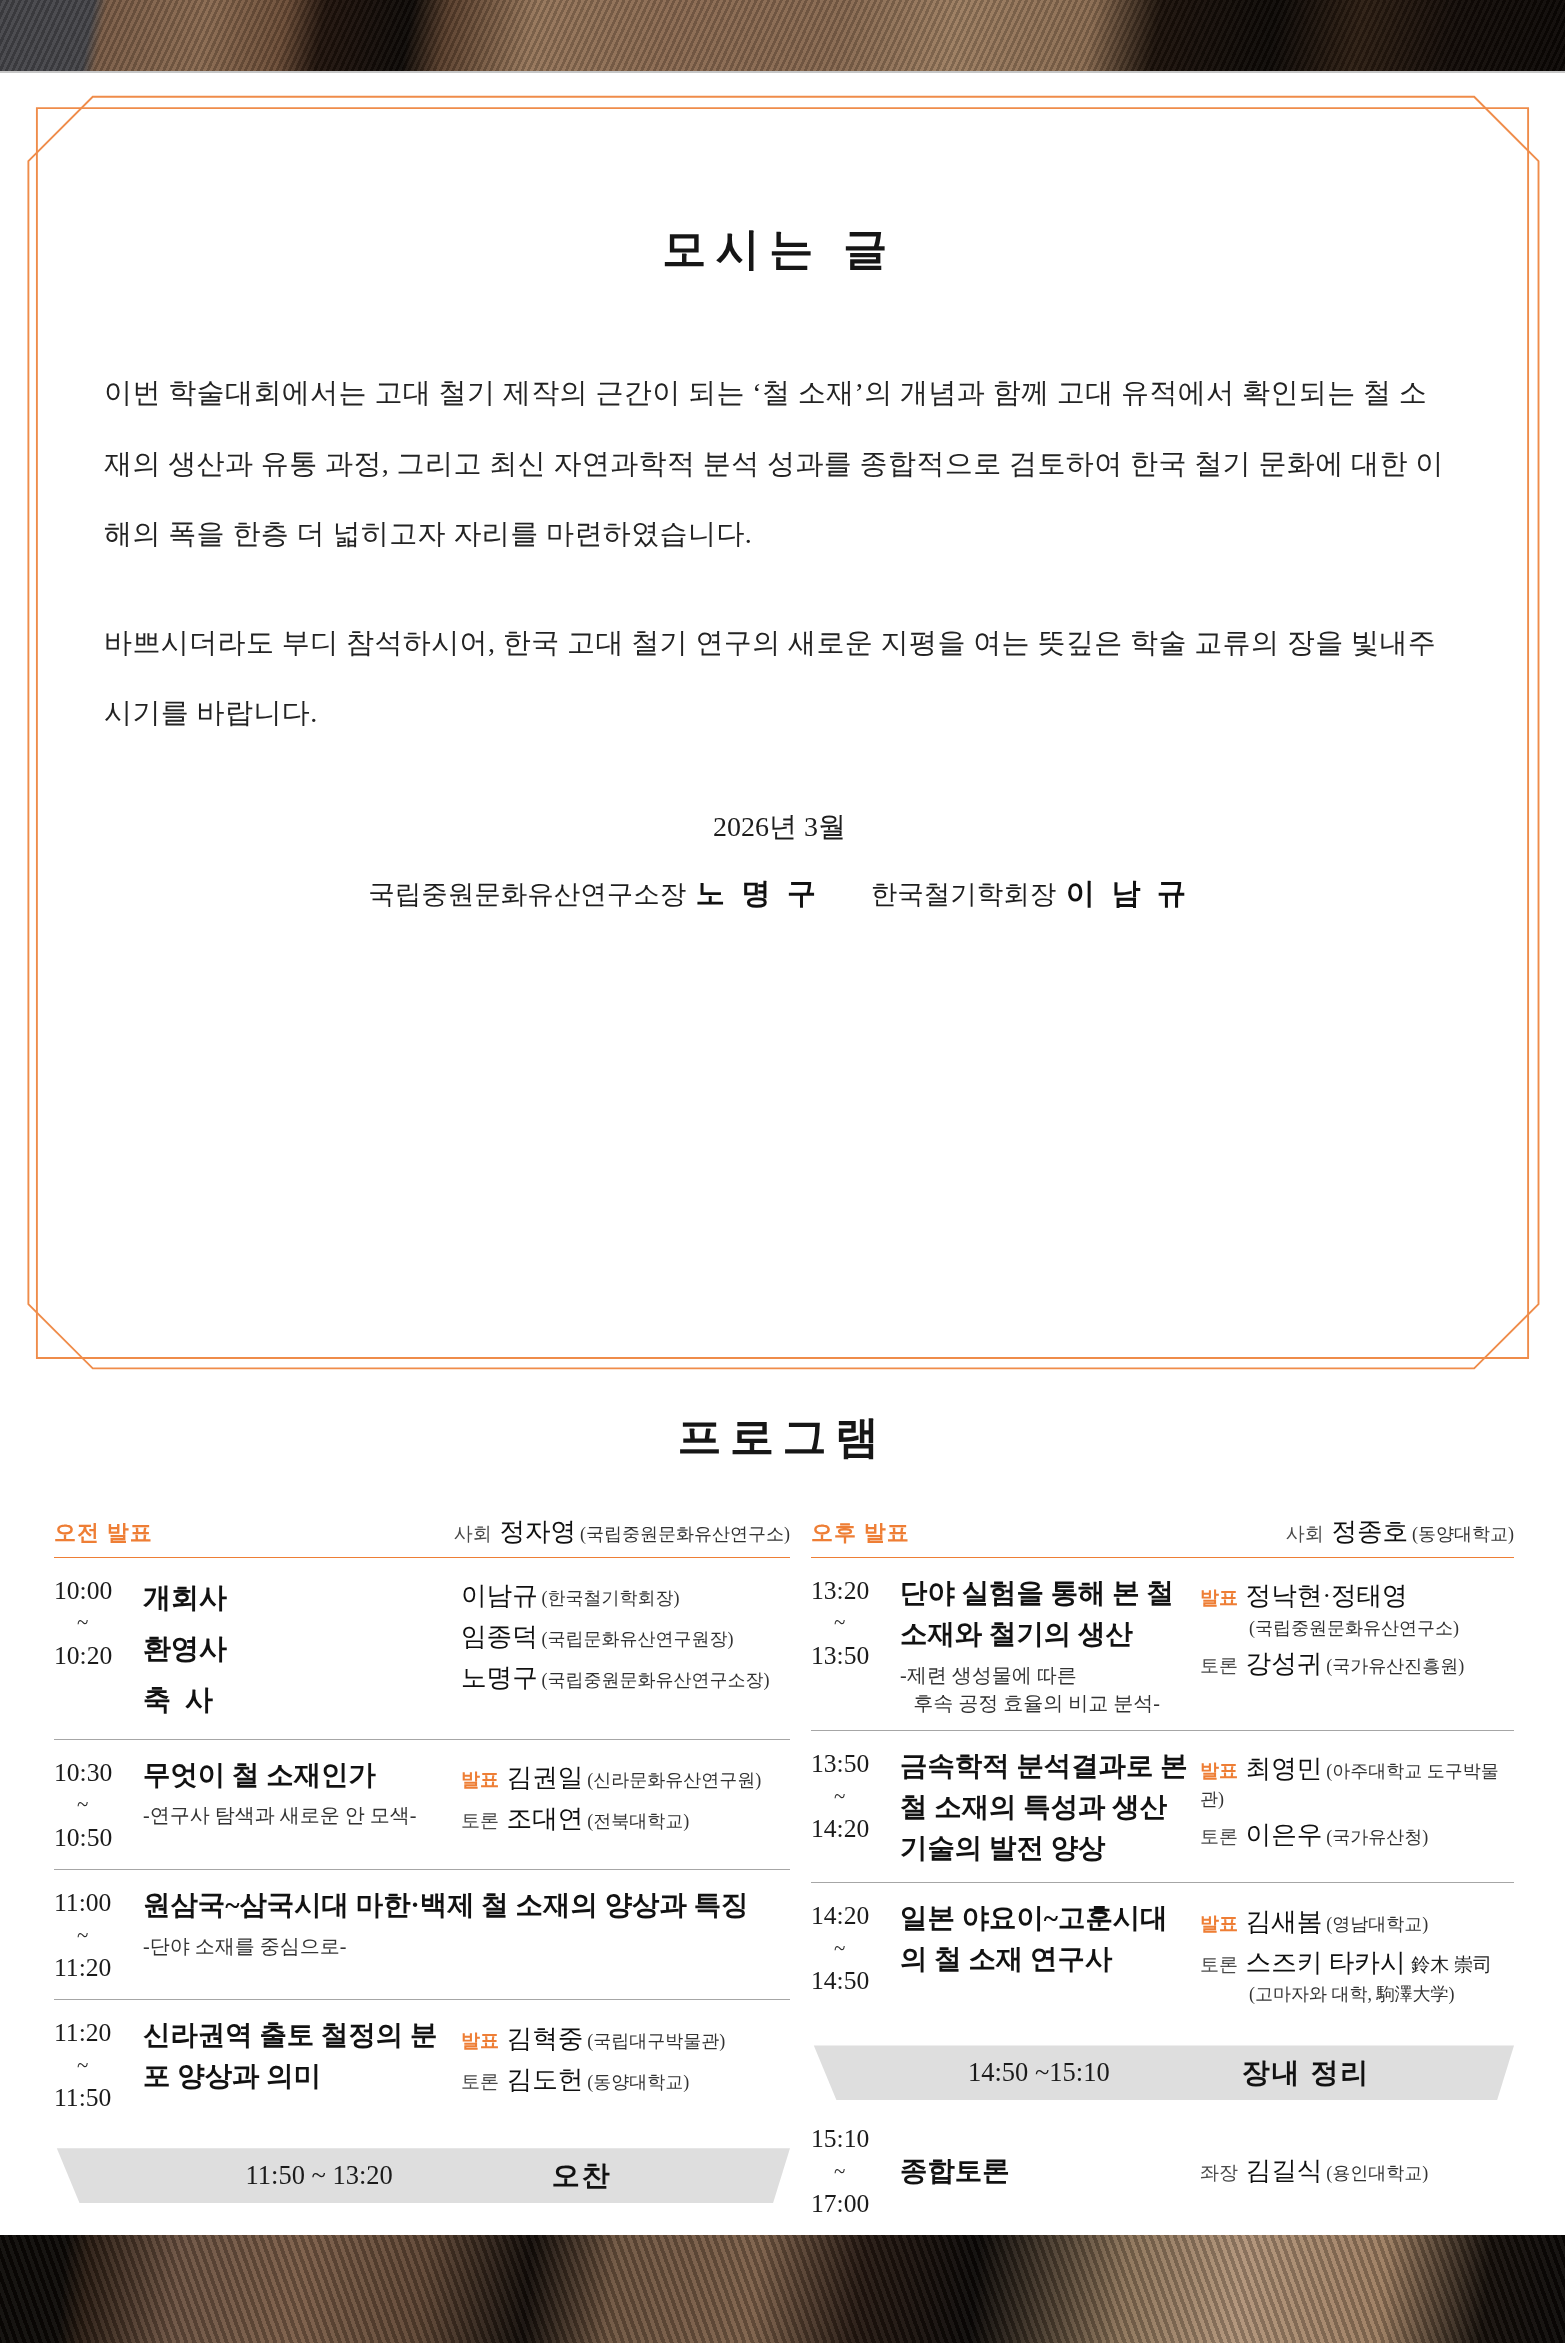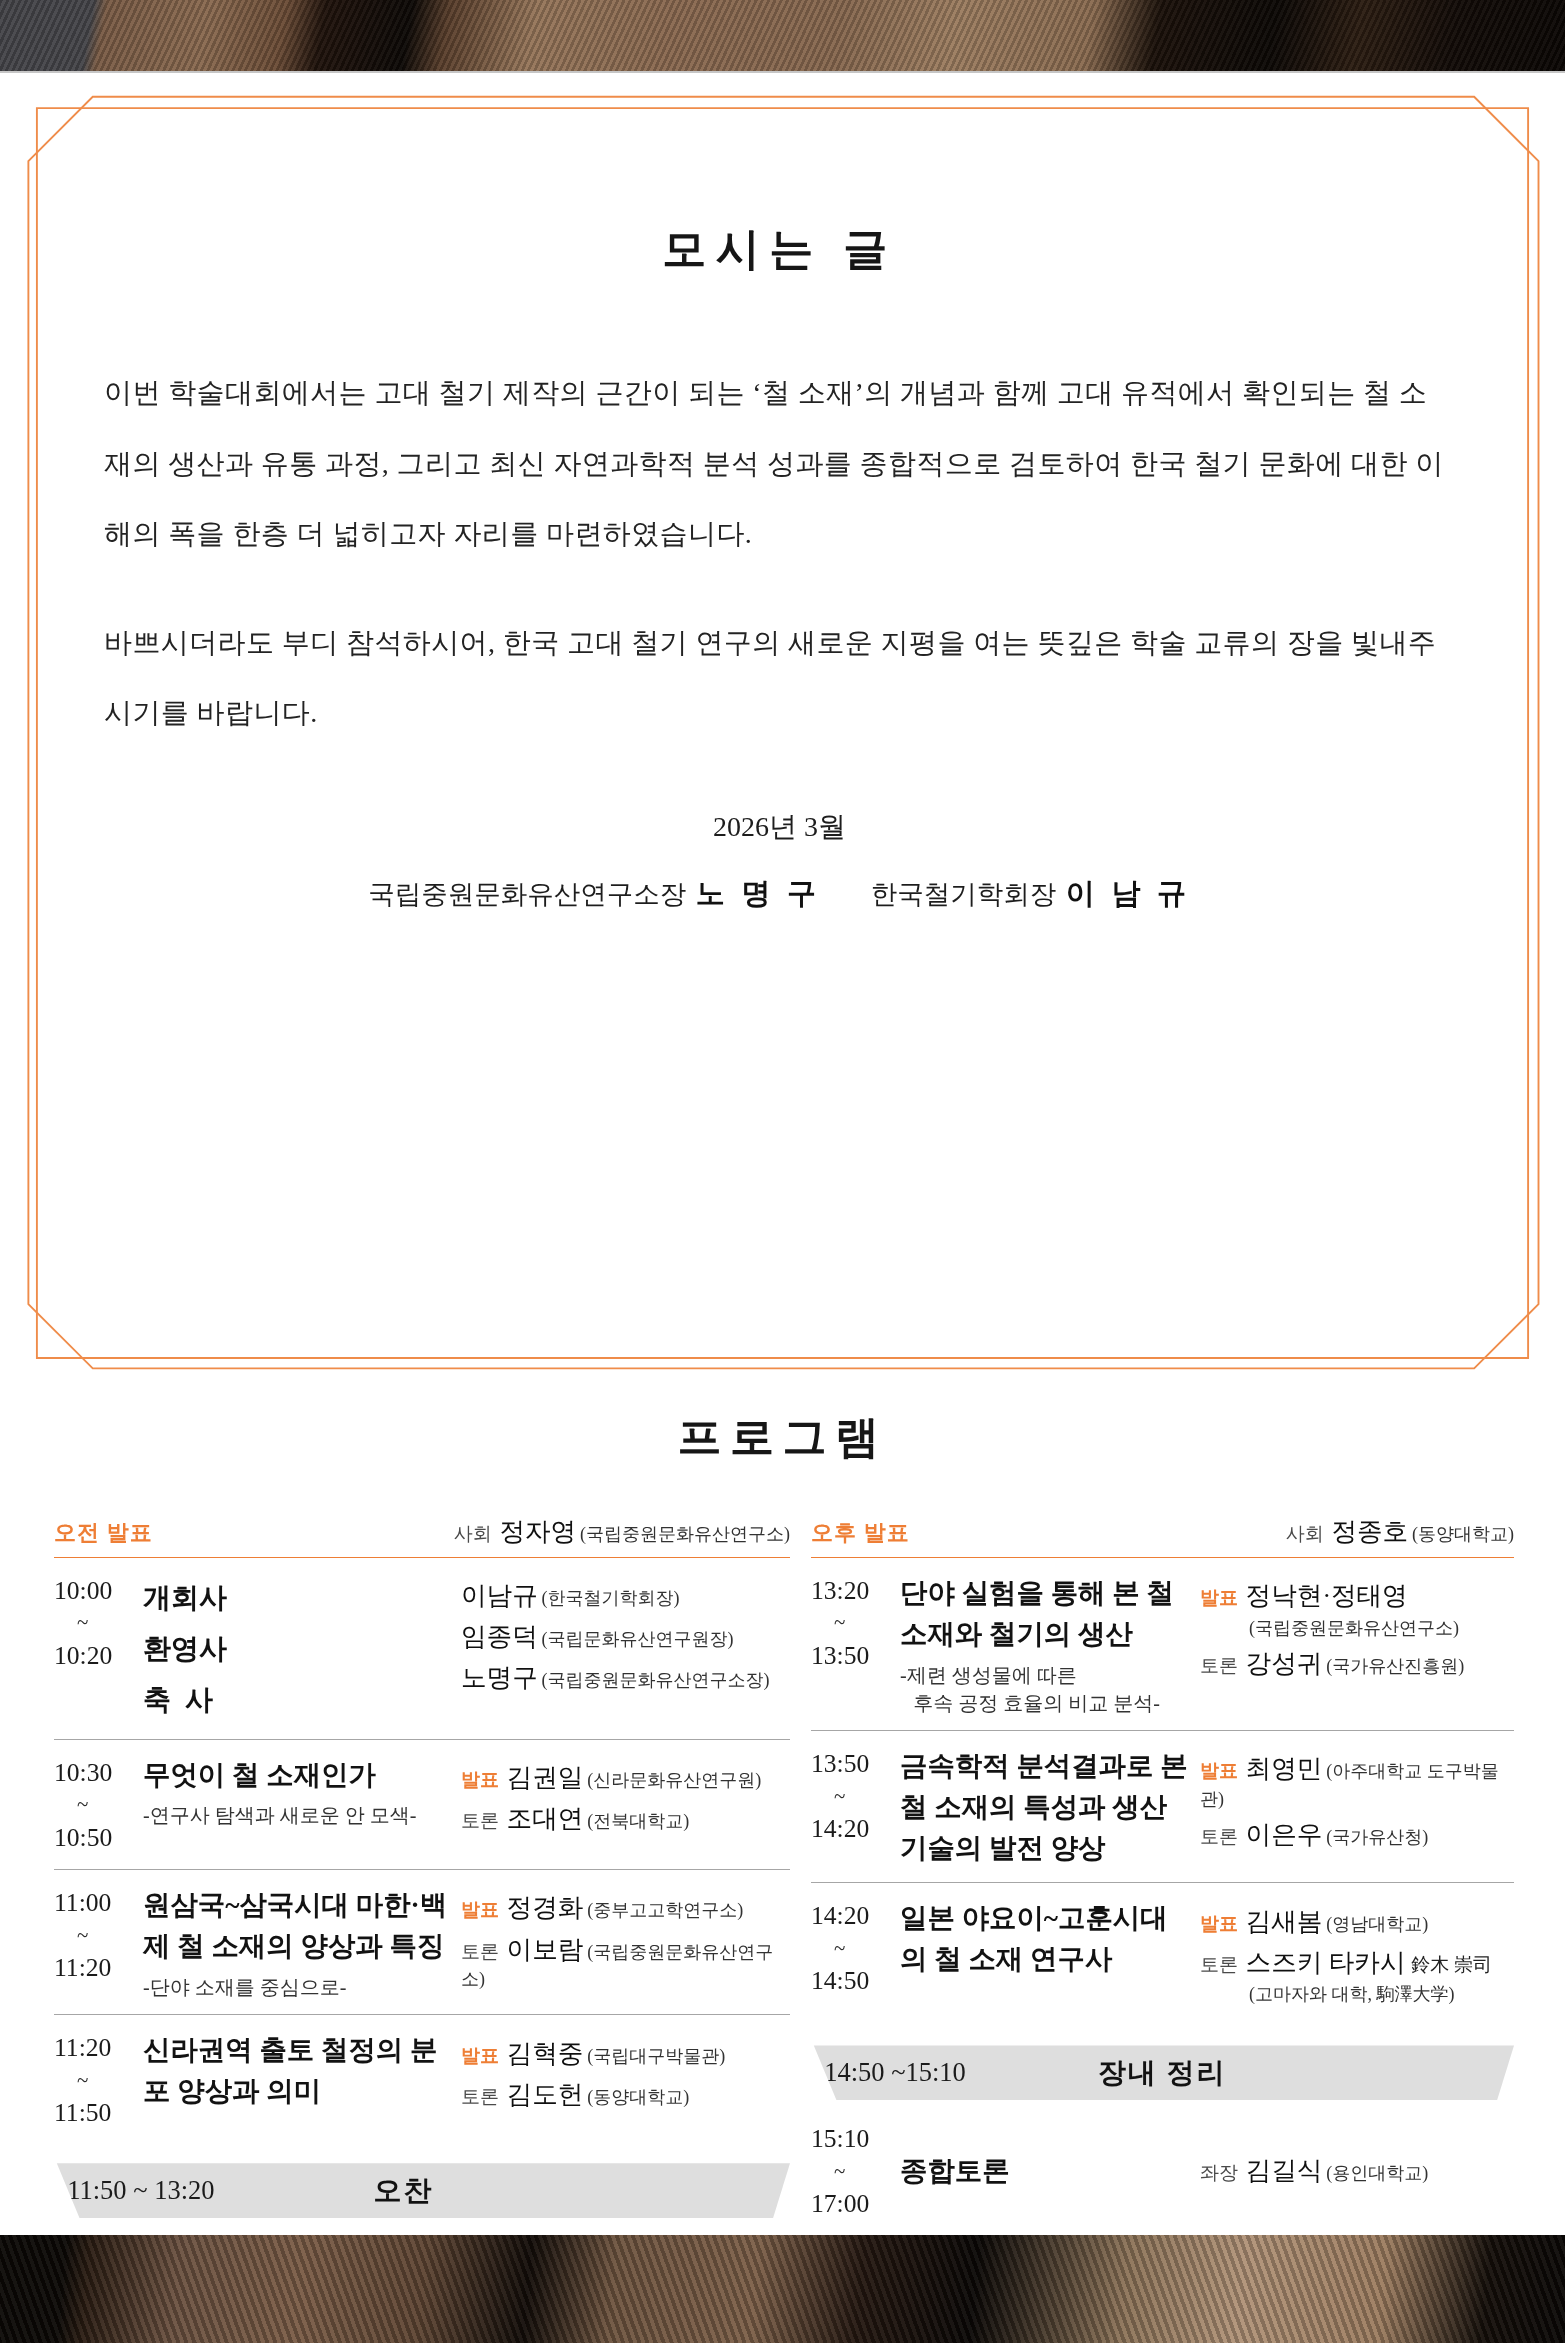--- a/index.html
+++ b/index.html
@@ -65,20 +65,21 @@
   .subtitle .indent{display:block;padding-left:13.2px;}
   .items span{display:block;font-size:28px;font-weight:600;line-height:1.82;color:#121212;white-space:pre;}
   .speakers{flex:0 0 var(--spk-w);width:var(--spk-w);}
   .speaker{margin:6.6px 0;line-height:1.35;}
   .col-left{--spk-w:329px;}
   .col-right{--spk-w:314px;}
   .band{
     margin-top:19px;height:55px;background:var(--band-gray);
     display:flex;align-items:center;
     clip-path:polygon(2.8px 0,100% 0,calc(100% - 17px) 100%,25.6px 100%);
+    justify-content:center;
   }
   .band .band-time{font-size:26.5px;color:#1b1b1b;margin-left:13.2px;}
   .band .band-label{font-size:28px;font-weight:700;letter-spacing:1.9px;color:#121212;}
   .band.lunch .band-label{margin-left:159px;}
   .band.cleanup .band-label{margin-left:132px;}
   .band+.row{margin-top:5.7px;}
 </style>
 </head>
 <body>
 
@@ -151,24 +152,20 @@
       <div class="row">
         <div class="time">
           <span>11:00</span>
           <span class="tilde">~</span>
           <span>11:20</span>
         </div>
         <div class="titlebox">
           <div class="title">원삼국~삼국시대 마한·백제 철 소재의 양상과 특징</div>
           <div class="subtitle">-단야 소재를 중심으로-</div>
         </div>
-        <div class="speakers">
-          <div class="speaker"><span class="lbl orange">발표</span><span class="name">정경화</span><span class="affil">(중부고고학연구소)</span></div>
-          <div class="speaker"><span class="lbl">토론</span><span class="name">이보람</span><span class="affil">(국립중원문화유산연구소)</span></div>
-        </div>
       </div>
 
       <div class="row last">
         <div class="time">
           <span>11:20</span>
           <span class="tilde">~</span>
           <span>11:50</span>
         </div>
         <div class="titlebox">
           <div class="title">신라권역 출토 철정의 분포 양상과 의미</div>

